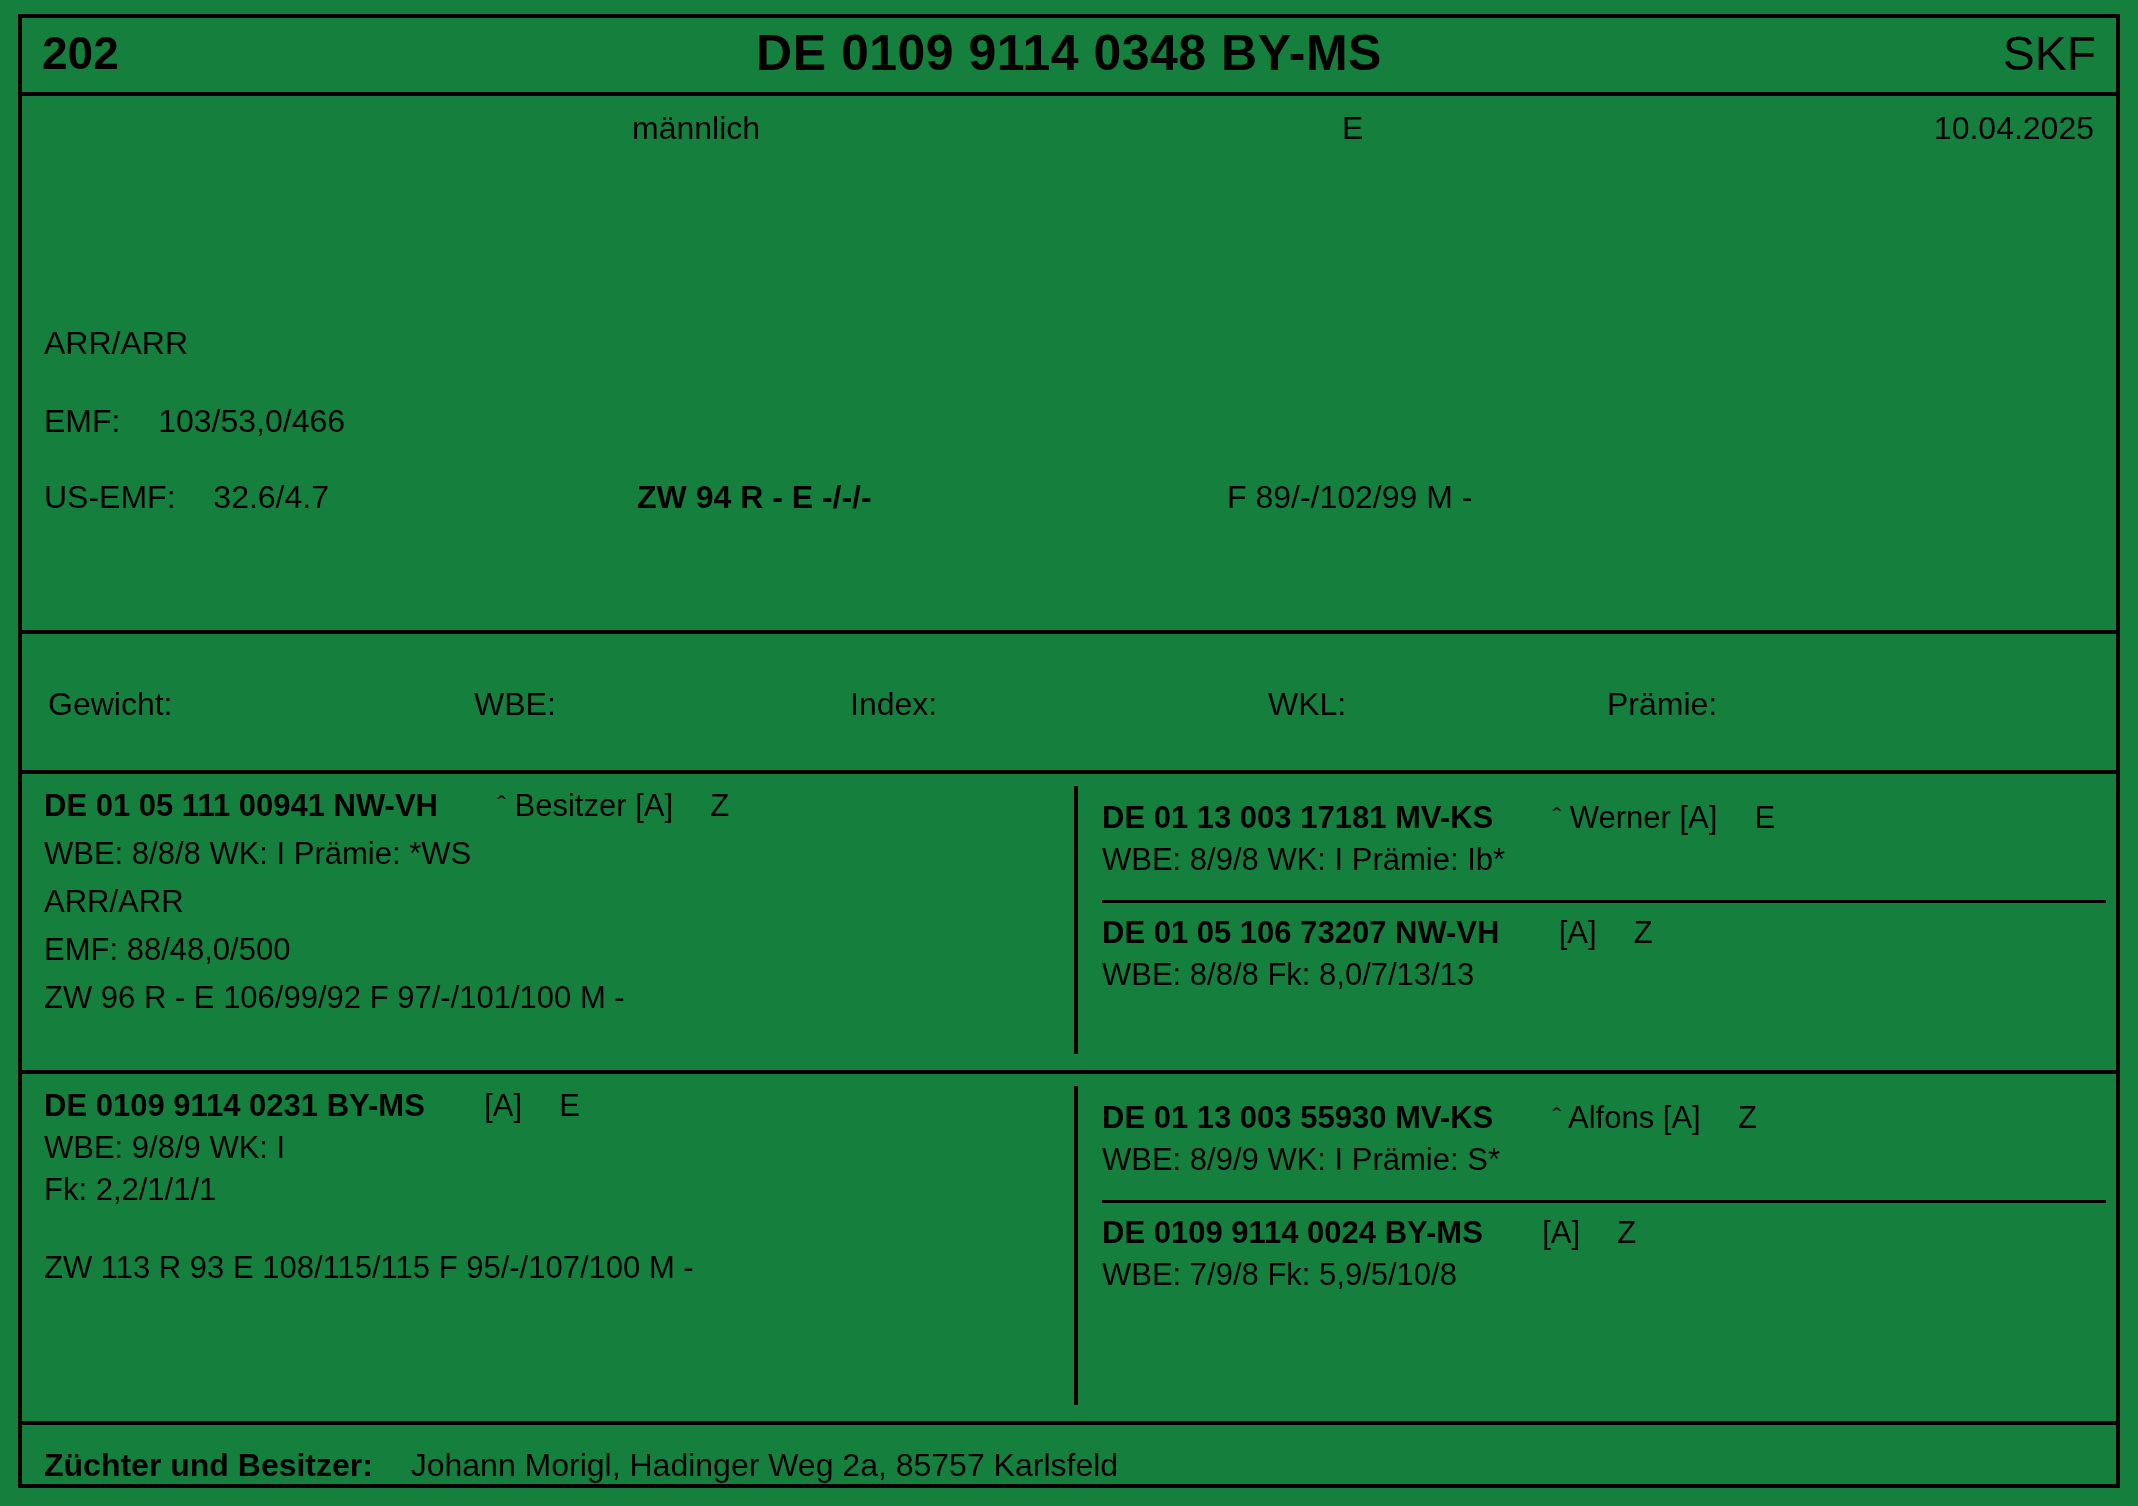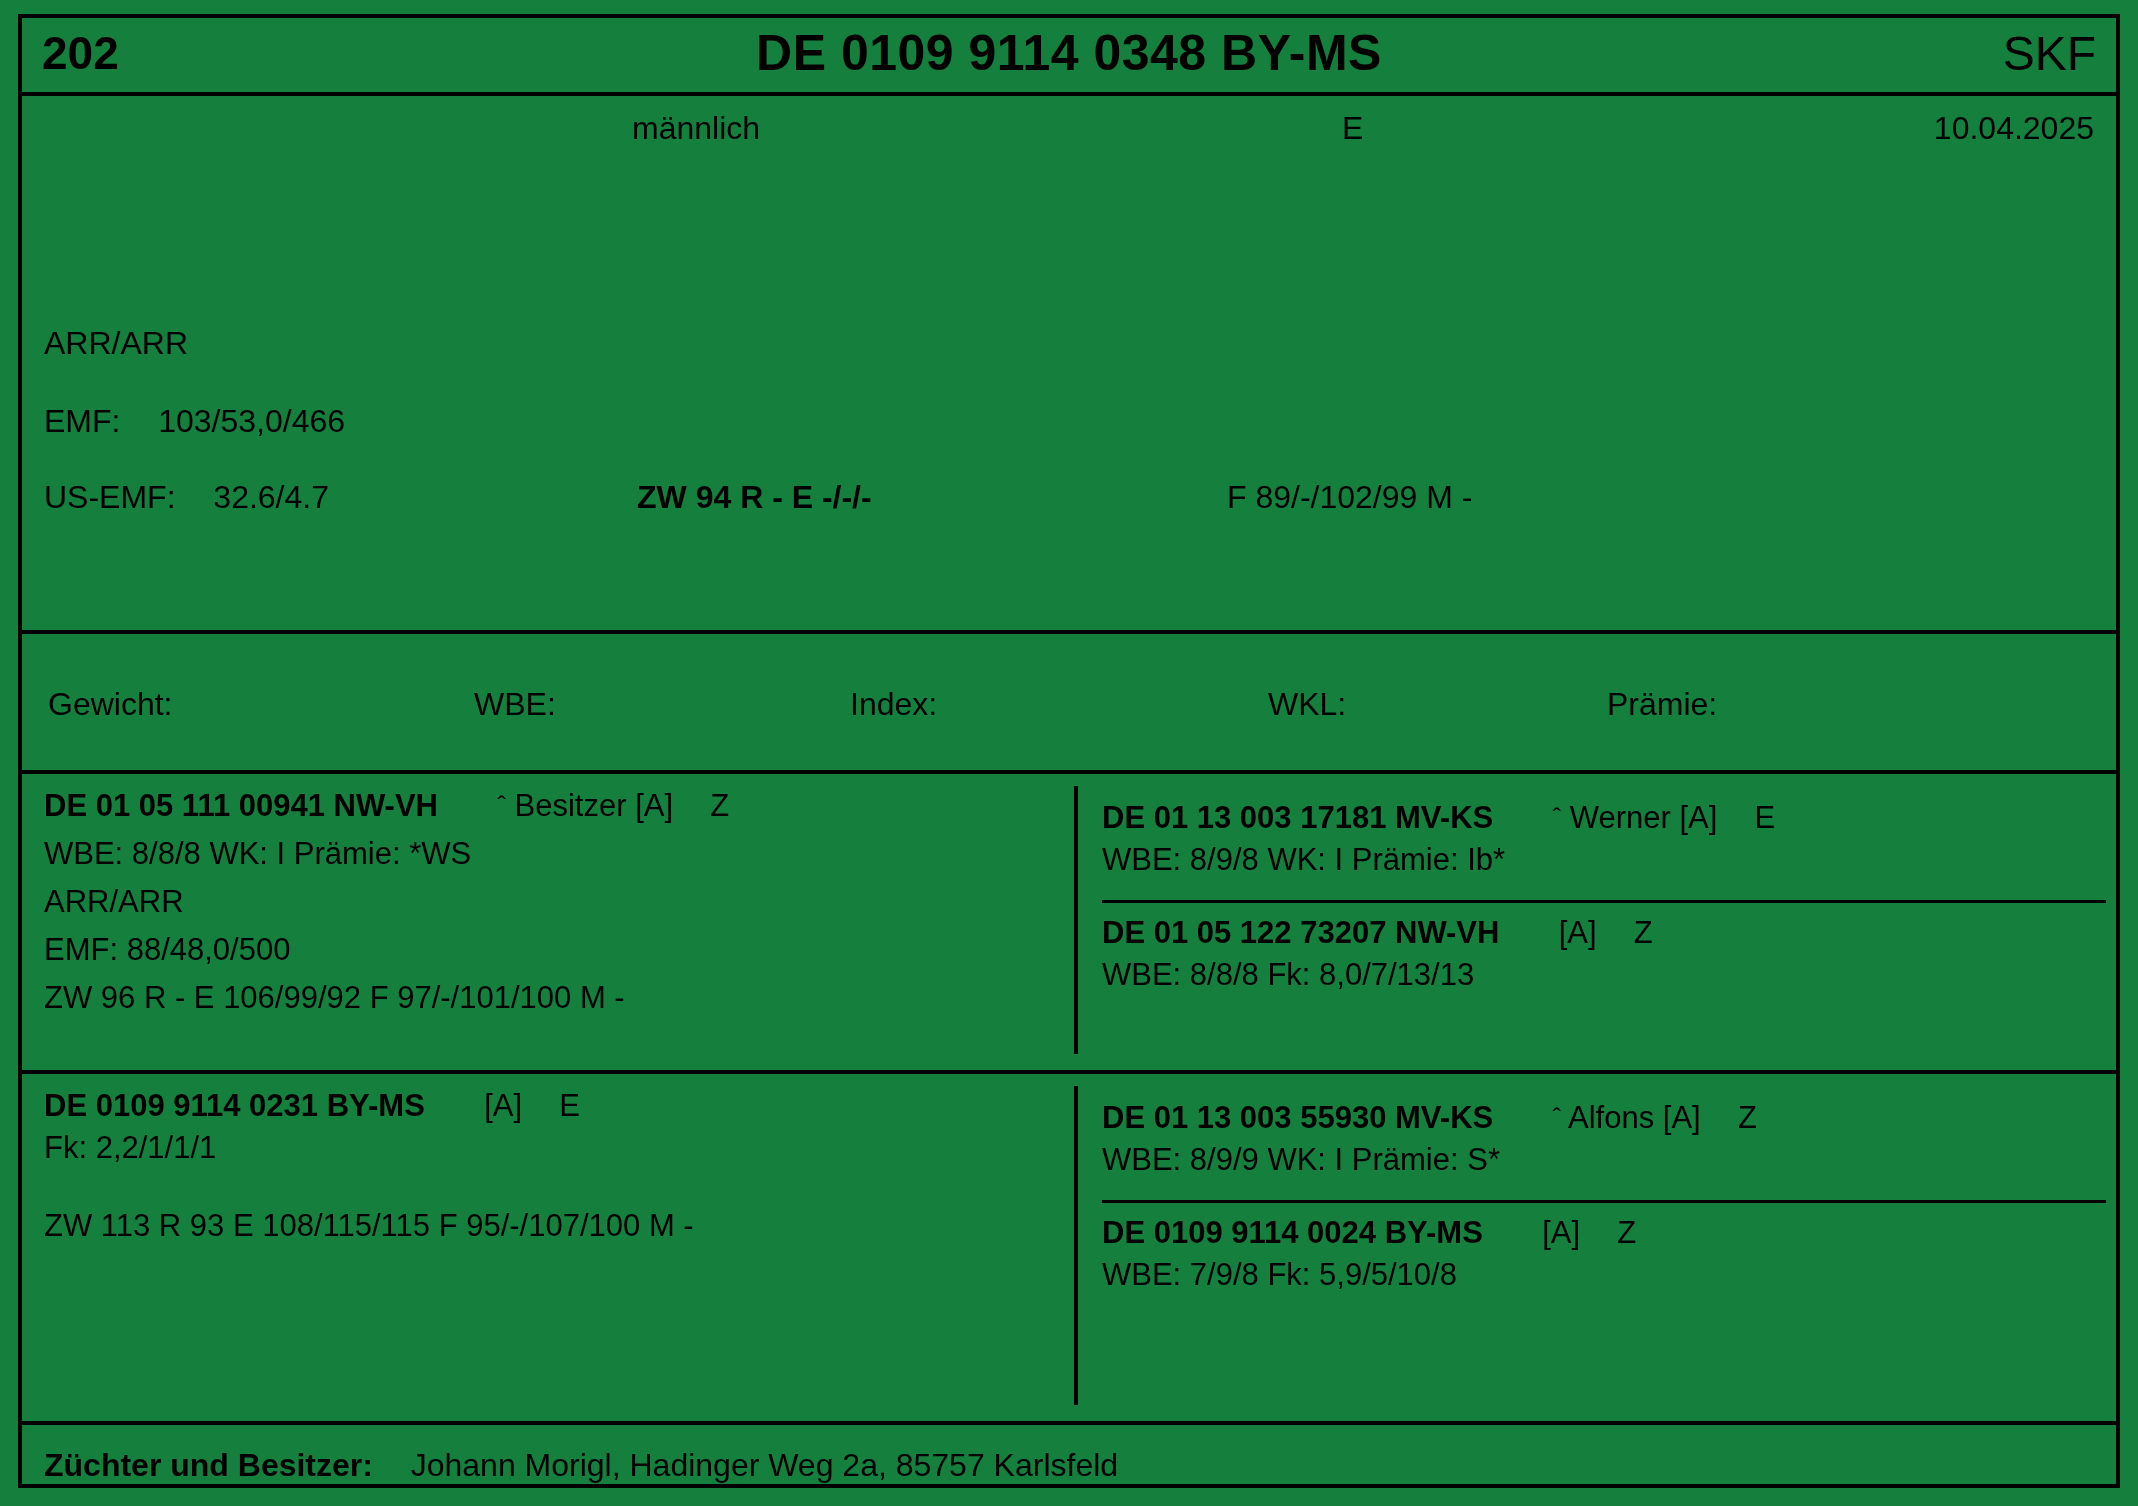--- a/index.html
+++ b/index.html
@@ -218,41 +218,42 @@
               <span class="name-gap"></span>
               <span class="caret">ˆ</span>
               <span>Werner [A]</span>
               <span class="small-gap"></span>
               <span>E</span>
             </div>
             <div class="line tight">WBE: 8/9/8 WK: I Prämie: Ib*</div>
           </div>
           <div class="grand second">
             <div class="line tight">
-              <span class="id">DE 01 05 122 73207 NW-VH</span>
+              <span class="id">DE 01 05 106 73207 NW-VH</span>
               <span class="name-gap"></span>
               <span>[A]</span>
               <span class="small-gap"></span>
               <span>Z</span>
             </div>
             <div class="line tight">WBE: 8/8/8 Fk: 8,0/7/13/13</div>
           </div>
         </div>
       </div>
     </div>
 
     <div class="ped-row bottom">
       <div class="ped-left">
         <div class="line tight">
           <span class="id">DE 0109 9114 0231 BY-MS</span>
           <span class="name-gap"></span>
           <span>[A]</span>
           <span class="small-gap"></span>
           <span>E</span>
         </div>
+        <div class="line tight">WBE: 9/8/9 WK: I</div>
         <div class="line">Fk: 2,2/1/1/1</div>
         <div class="line" style="height:18px"></div>
         <div class="line">ZW 113 R 93 E 108/115/115 F 95/-/107/100 M -</div>
       </div>
       <div class="ped-right">
         <div class="ped-right-inner">
           <div class="grand">
             <div class="line tight">
               <span class="id">DE 01 13 003 55930 MV-KS</span>
               <span class="name-gap"></span>

